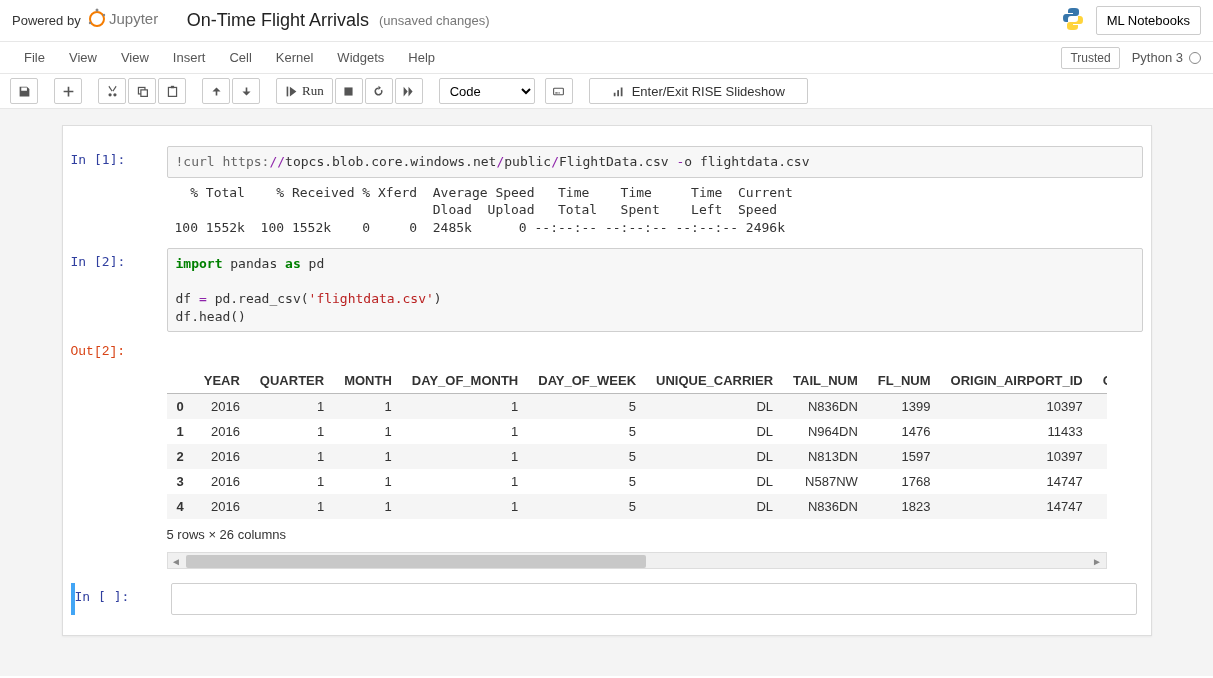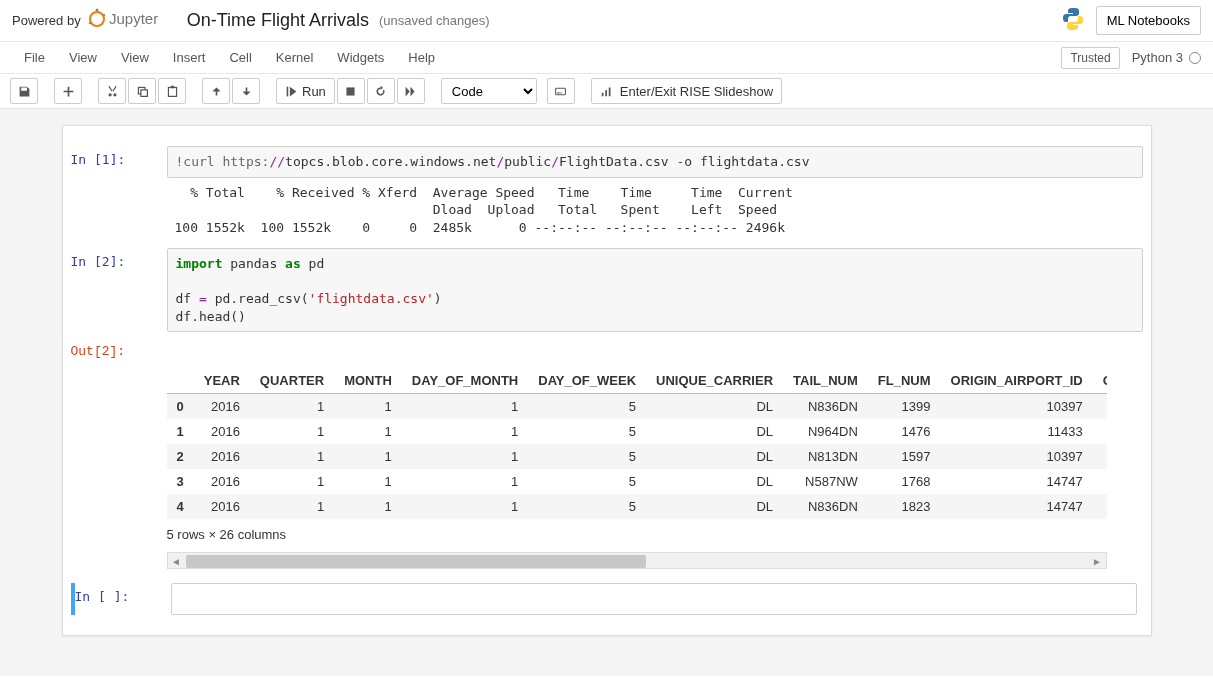--- a/index.html
+++ b/index.html
@@ -13,25 +13,25 @@
   .header .pylogo { margin-right:10px; }
   .header .btn { border:1px solid #ccc; border-radius:2px; padding:6px 10px; background:#fff; font-size:13px; }
   .menubar { display:flex; align-items:center; padding:0 12px; border-bottom:1px solid #e7e7e7; background:#fff; height:32px; }
   .menubar .menu { padding:6px 12px; color:#555; cursor:default; }
   .menubar .spacer { flex:1; }
   .menubar .trusted { border:1px solid #ccc; border-radius:2px; padding:3px 8px; color:#555; font-size:12px; margin-right:12px; }
   .menubar .kernel { color:#555; font-size:13px; display:flex; align-items:center; gap:6px; }
   .kernel-ind { width:12px; height:12px; border:1px solid #888; border-radius:50%; display:inline-block; }
   .toolbar { display:flex; align-items:center; padding:4px 10px; border-bottom:1px solid #e7e7e7; gap:4px; }
   .tb-grp { display:flex; gap:2px; padding-right:6px; margin-right:6px; }
-  .tb-btn { border:1px solid #ccc; border-radius:2px; background:#fff; width:28px; height:26px; display:flex; align-items:center; justify-content:center; cursor:default; }
+  .tb-btn { border:1px solid #ccc; border-radius:2px; background:#fff; width:28px; height:26px; display:flex; align-items:center; justify-content:center; cursor:default;font-family:Liberation Serif, serif; }
   .tb-btn svg { width:13px; height:13px; }
   .tb-run { width:auto; padding:0 8px; gap:4px; font-size:13px; }
   .tb-sel { border:1px solid #ccc; border-radius:2px; height:26px; padding:0 20px 0 6px; font-size:13px; background:#fff; appearance:auto; width:96px; }
-  .tb-rise { border:1px solid #ccc; border-radius:2px; height:26px; padding:0 8px; display:flex; align-items:center; gap:6px; font-size:13px; }
+  .tb-rise { border:1px solid #ccc; border-radius:2px; height:26px; padding:0 22px; display:flex; align-items:center; gap:6px; font-size:13px; }
   .notebook { background:#f4f4f4; padding:16px 10px 40px 10px; min-height:560px; }
   .page { background:#fff; margin:0 auto; width:1090px; border:1px solid #ddd; box-shadow:0 1px 2px rgba(0,0,0,0.05); padding:14px 8px 14px 8px; }
   .cell { display:flex; margin:6px 0; }
   .prompt { width:96px; text-align:left; padding:6px 8px 0 0; font-family:monospace; font-size:13px; }
   .prompt-in { color:#303F9F; }
   .prompt-out { color:#D84315;font-family:Liberation Mono, monospace; }
   .inarea { flex:1; }
   .code { border:1px solid #cfcfcf; border-radius:2px; background:#f7f7f7; padding:6px 8px; font-family:monospace; font-size:13px; line-height:1.35; white-space:pre; overflow-x:auto; }
   .outtext { padding:6px 8px; font-family:monospace; font-size:13px; line-height:1.35; white-space:pre; }
   .kw { color:#008000; font-weight:bold; }

